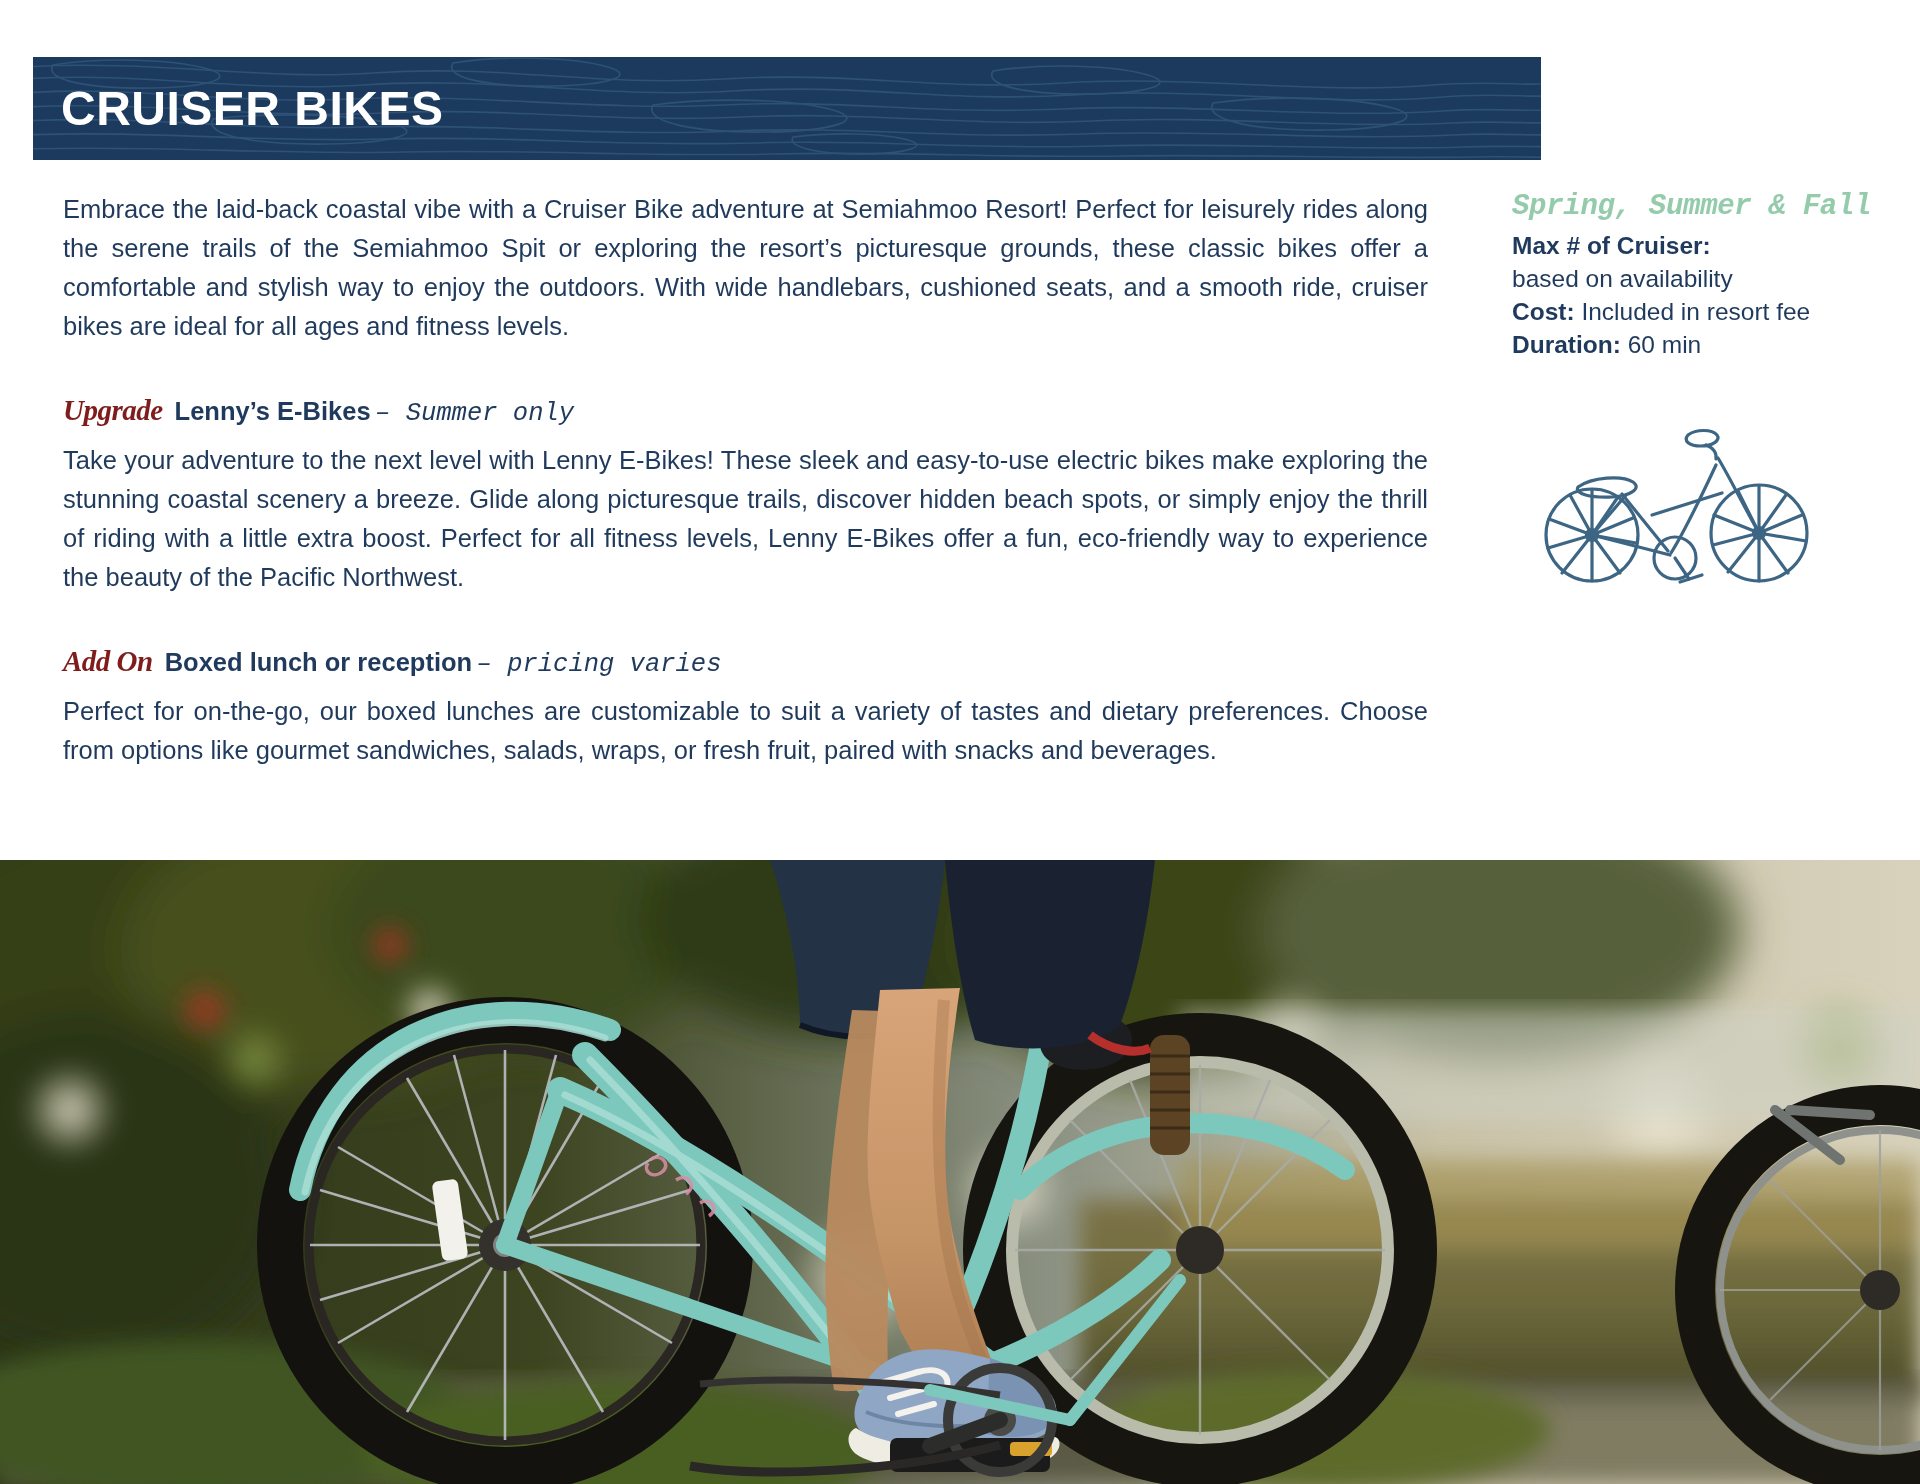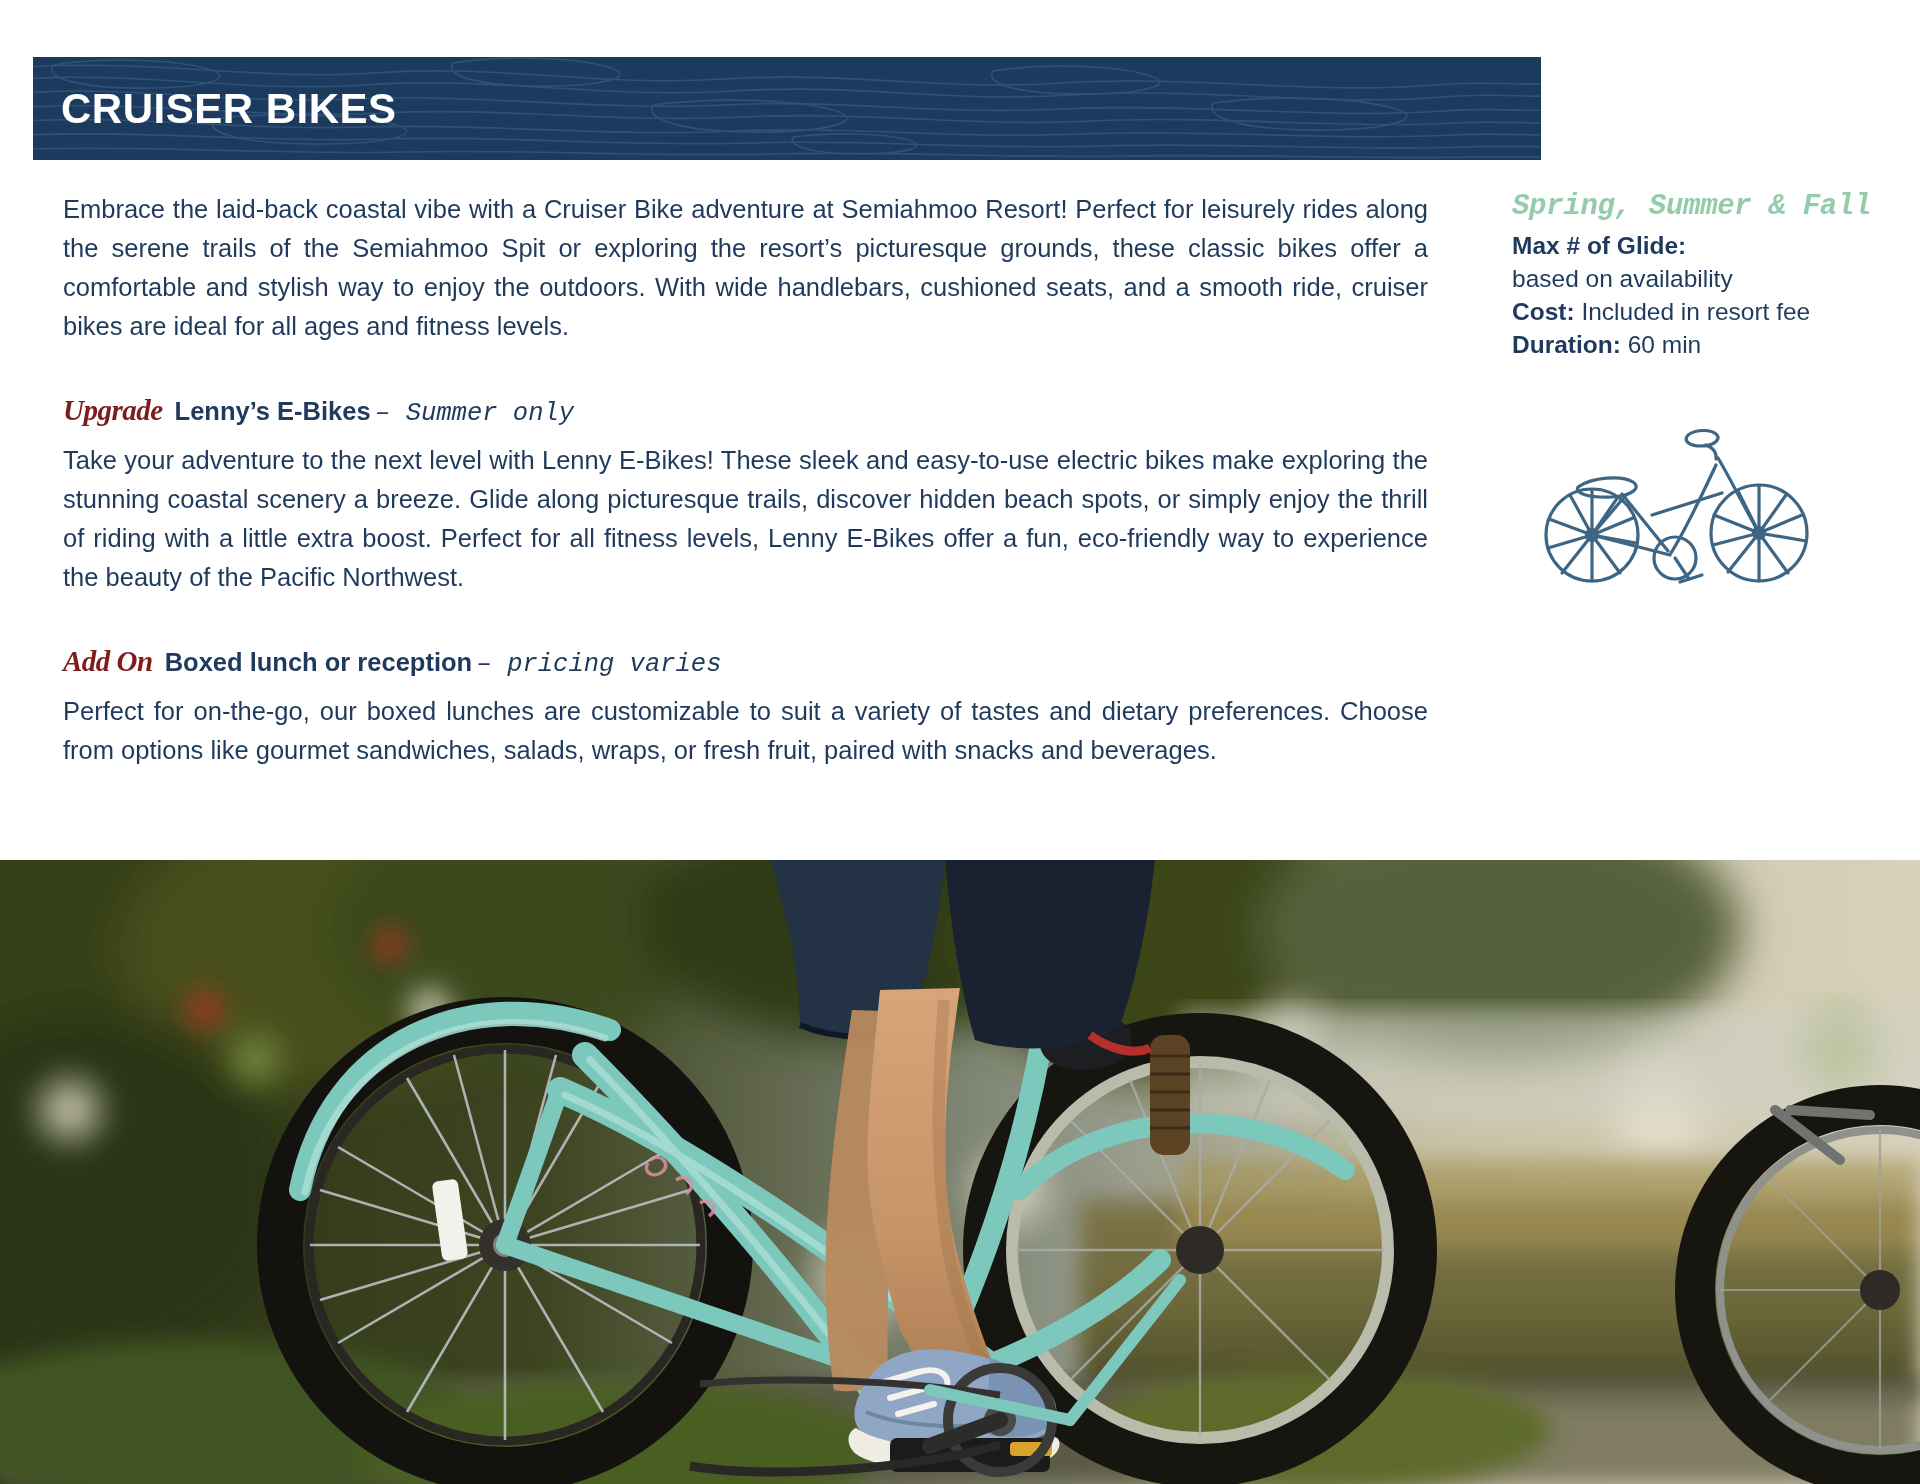--- a/index.html
+++ b/index.html
@@ -35,21 +35,21 @@
     opacity: 0.55;
   }
   .header-title {
     position: absolute;
     left: 28px;
     top: 50%;
     transform: translateY(-50%);
     color: #ffffff;
     font-family: "Liberation Sans", sans-serif;
     font-weight: bold;
-    font-size: 42px;
+    font-size: 48px;
     letter-spacing: 0.5px;
     line-height: 1;
     white-space: nowrap;
   }
 
   
   .body-area {
     position: absolute;
     left: 0;
     top: 190px;
@@ -194,21 +194,21 @@
         <span class="script-tag">Add On</span><span class="head-bold">Boxed lunch or reception</span>
         <span class="head-ital">– pricing varies</span>
       </div>
       <p class="para">Perfect for on-the-go, our boxed lunches are customizable to suit a variety of tastes and dietary preferences. Choose from options like gourmet sandwiches, salads, wraps, or fresh fruit, paired with snacks and beverages.</p>
     </div>
 
     <div class="side-col">
 
       <div class="side-script">Spring, Summer &amp; Fall</div>
 
-      <div class="side-line" style="font-weight:bold;">Max # of Glide:</div>
+      <div class="side-line" style="font-weight:bold;">Max # of Cruiser:</div>
 
       <div class="side-line">based on availability</div>
 
       <div class="side-line">
         <b>Cost:</b>
         <span>Included in resort fee</span>
       </div>
 
       <div class="side-line">
         <b>Duration:</b>

